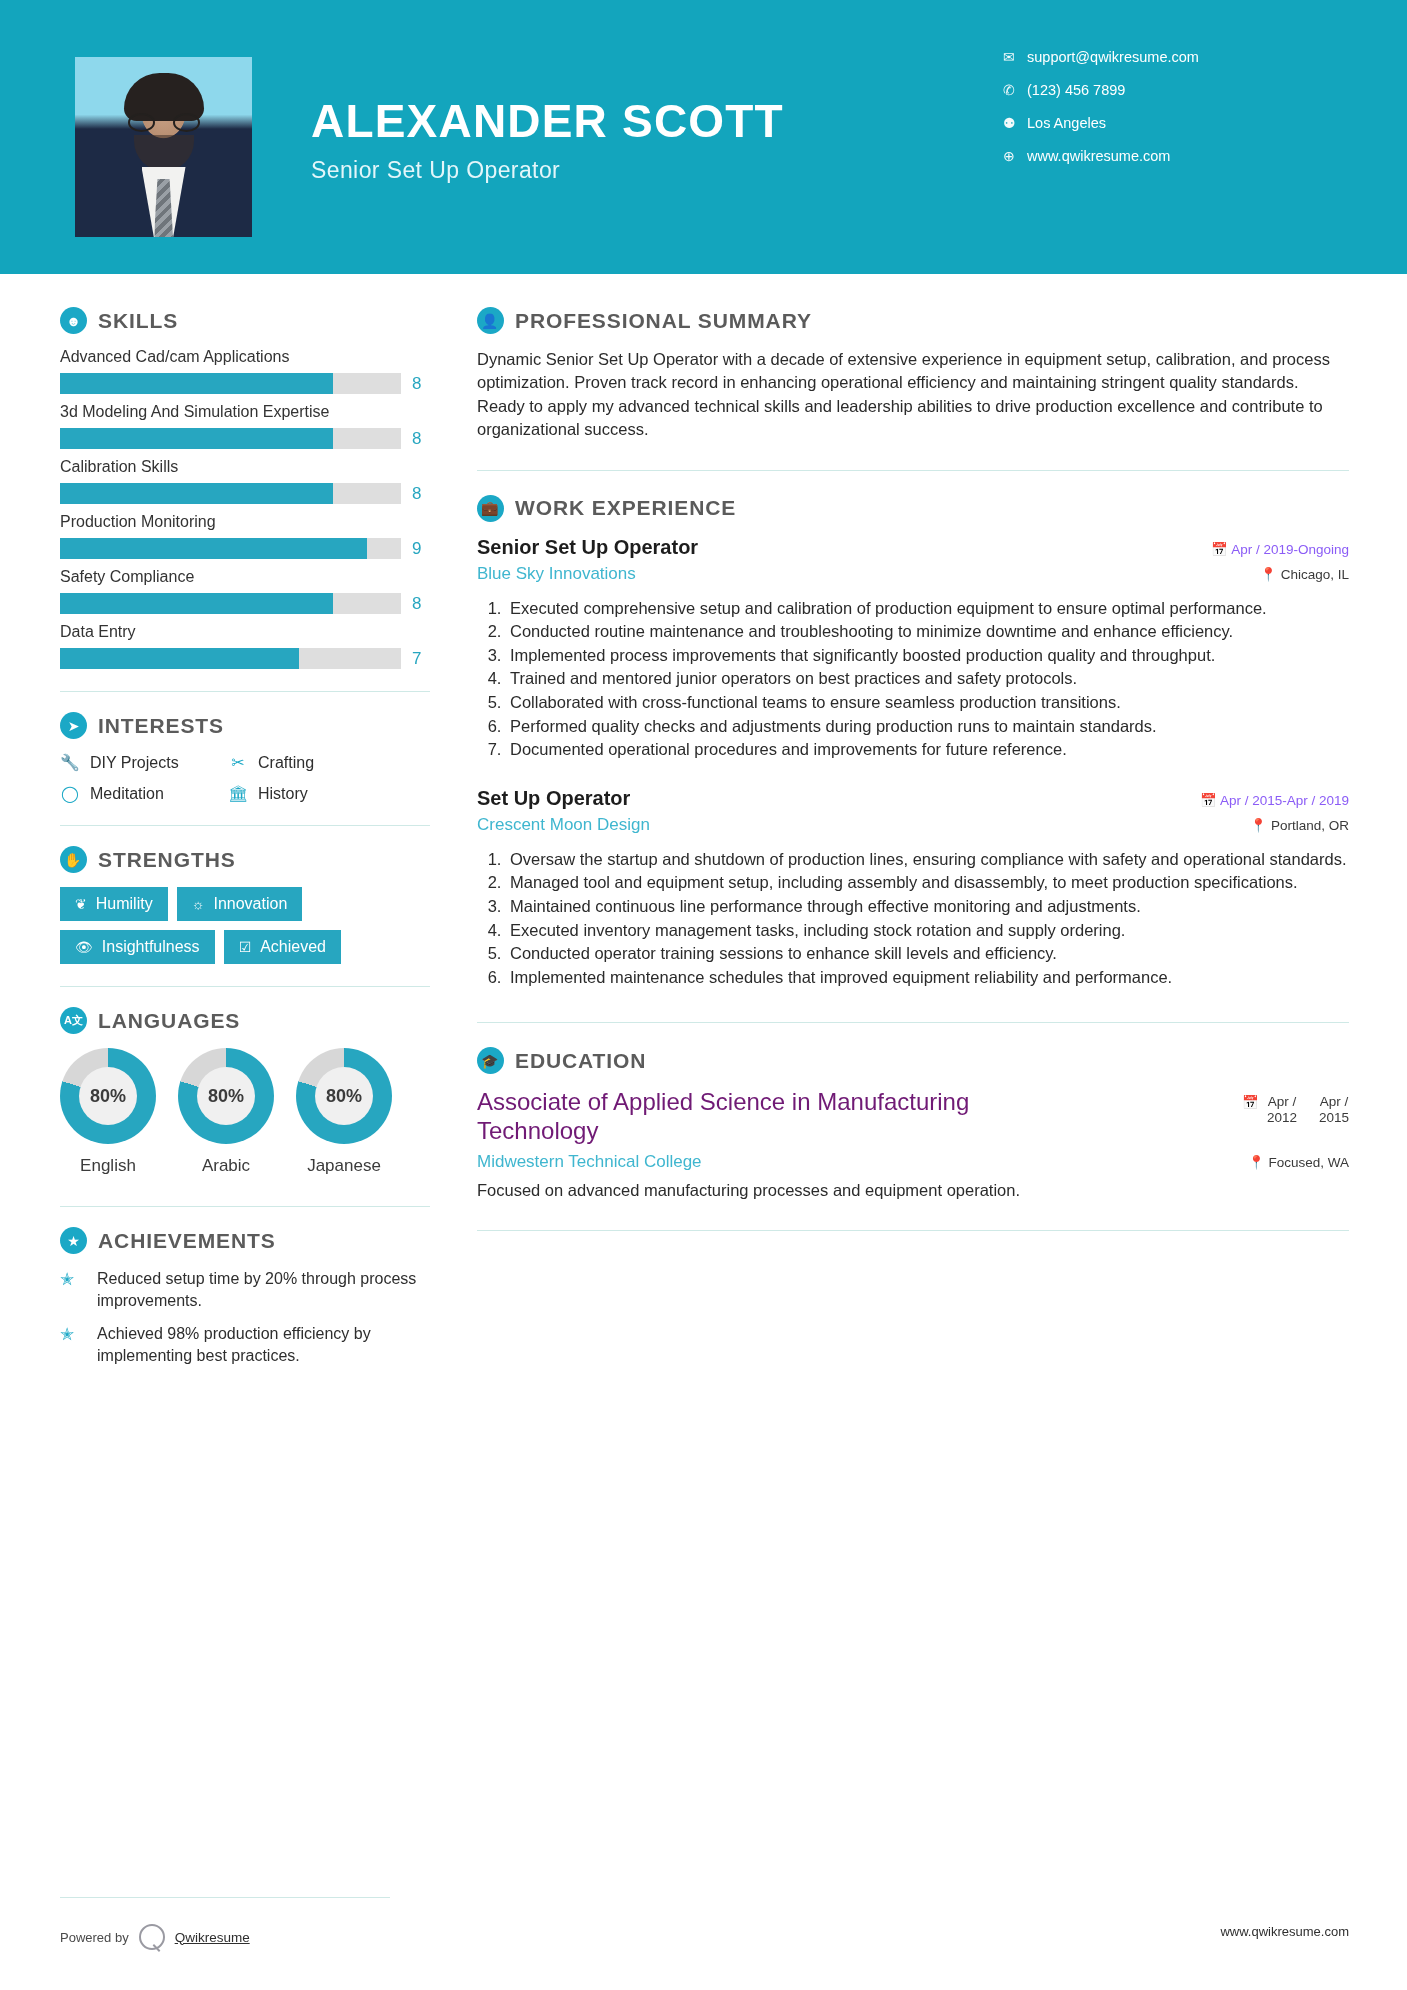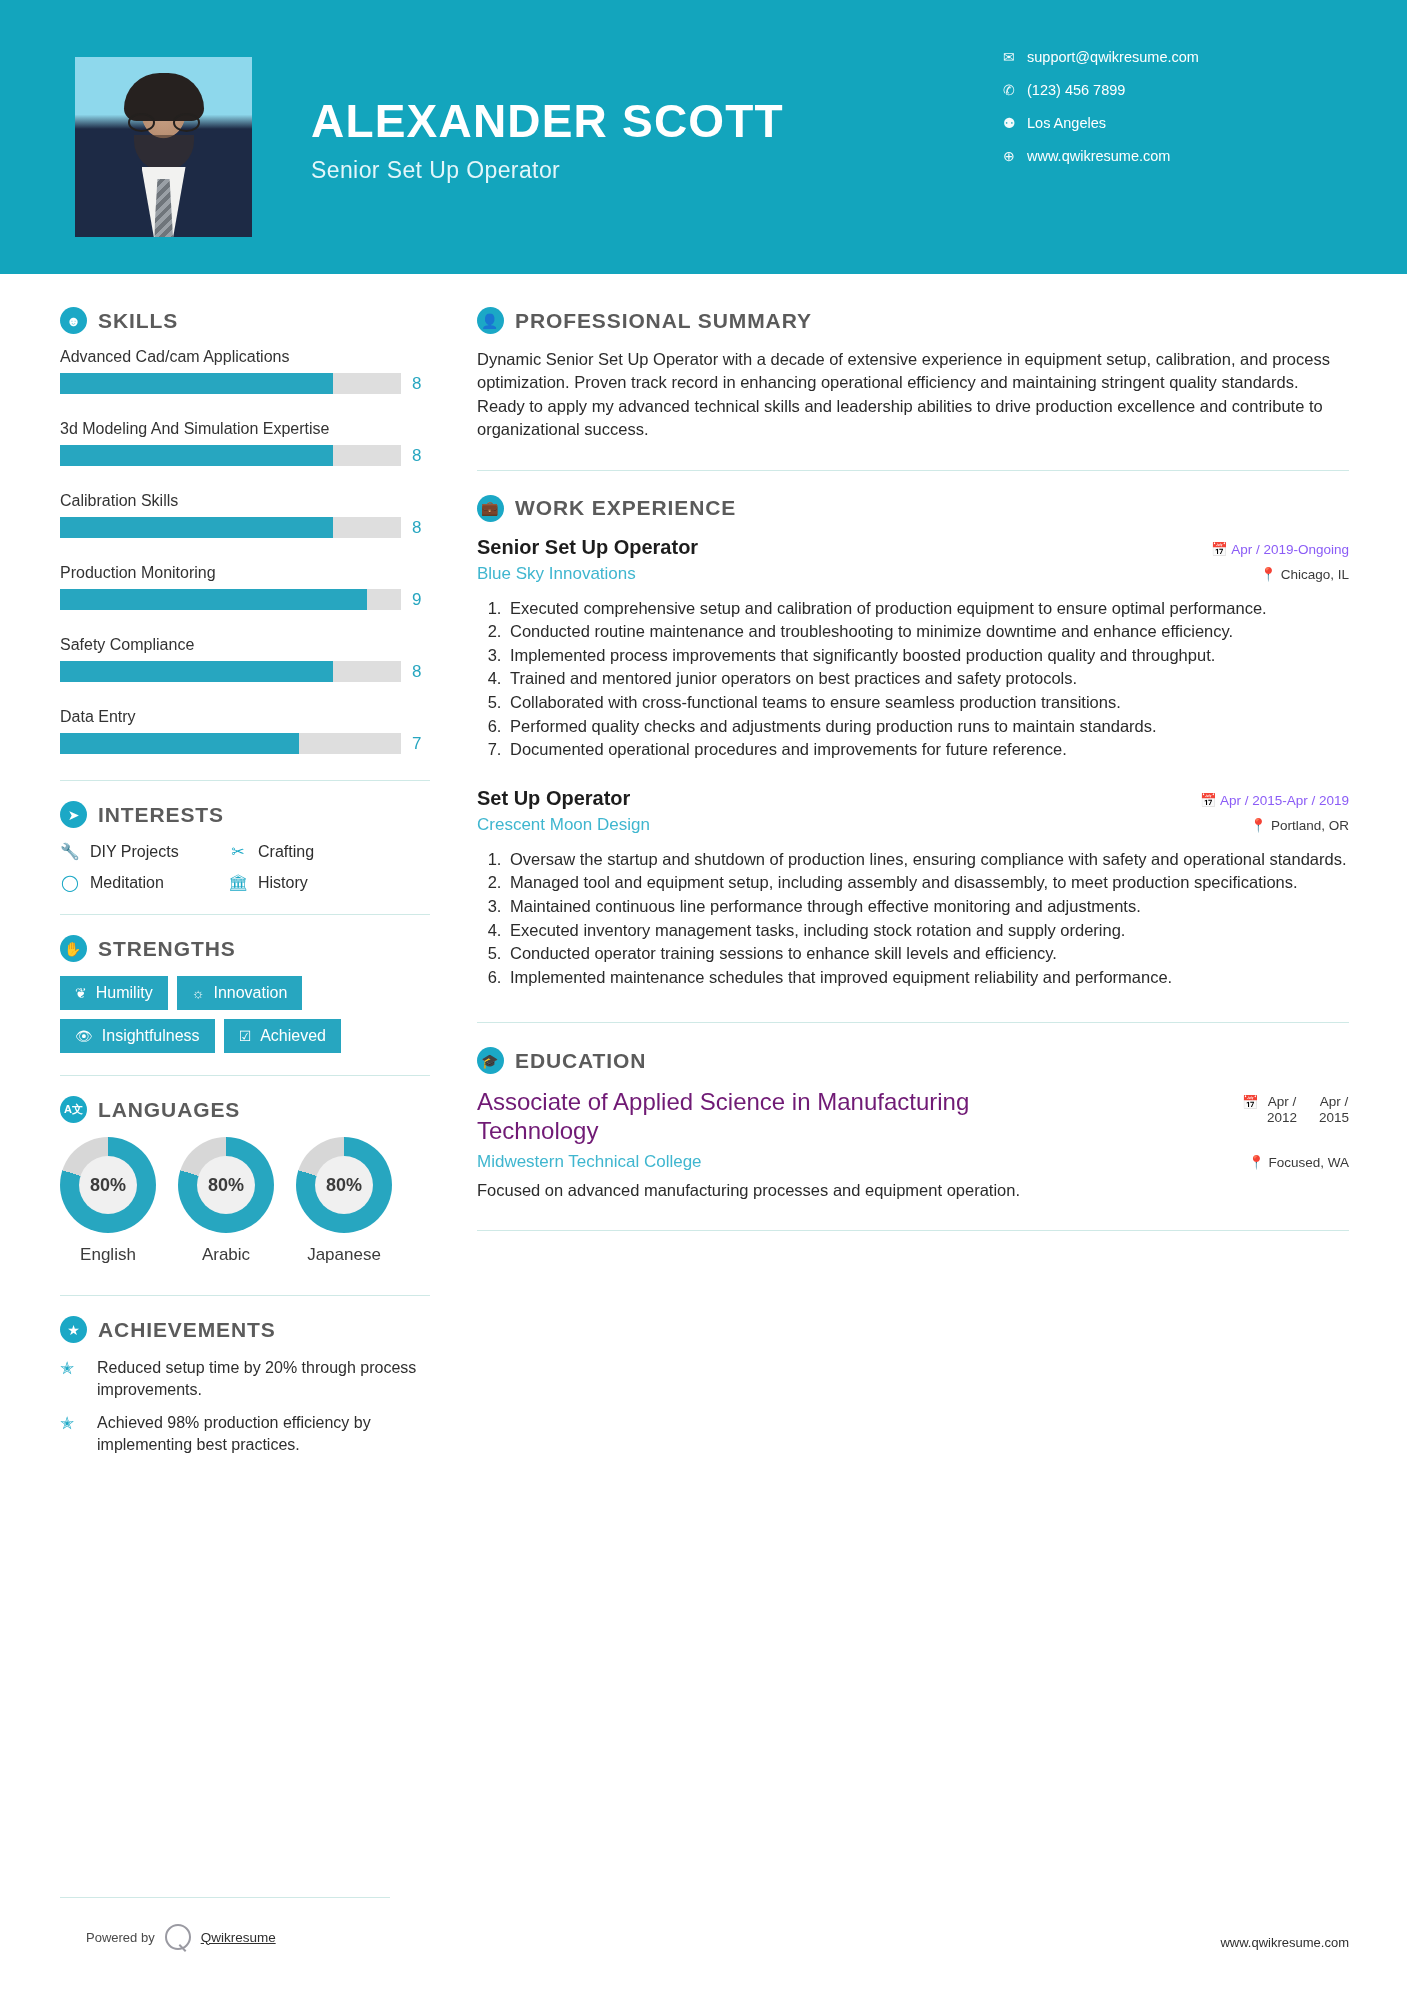--- a/index.html
+++ b/index.html
@@ -166,21 +166,21 @@
     letter-spacing: .9px;
     color: #5b5b5b;
   }
   .divider {
     height: 1px;
     background: #cfe9e6;
     margin: 22px 0 20px 0;
   }
 
   
-  .skill { margin-bottom: 26px; }
+  .skill { margin-bottom: 9px; }
   .skill-name {
     font-size: 16px;
     color: #333;
     margin-bottom: 7px;
   }
   .skill-row {
     display: flex;
     align-items: center;
     gap: 11px;
   }
@@ -387,22 +387,21 @@
   }
 
   
   .footer {
     position: absolute;
     left: 0; right: 0;
     bottom: 40px;
     padding: 0 58px 0 60px;
     display: flex;
     justify-content: space-between;
-    align-items: flex-end;
-    margin-left: 26px;
+    align-items: flex-start;
   }
   .powered {
     display: flex;
     align-items: center;
     gap: 10px;
     font-size: 13px;
     color: #4a4a4a;
   }
   .qlogo {
     width: 26px; height: 26px;

